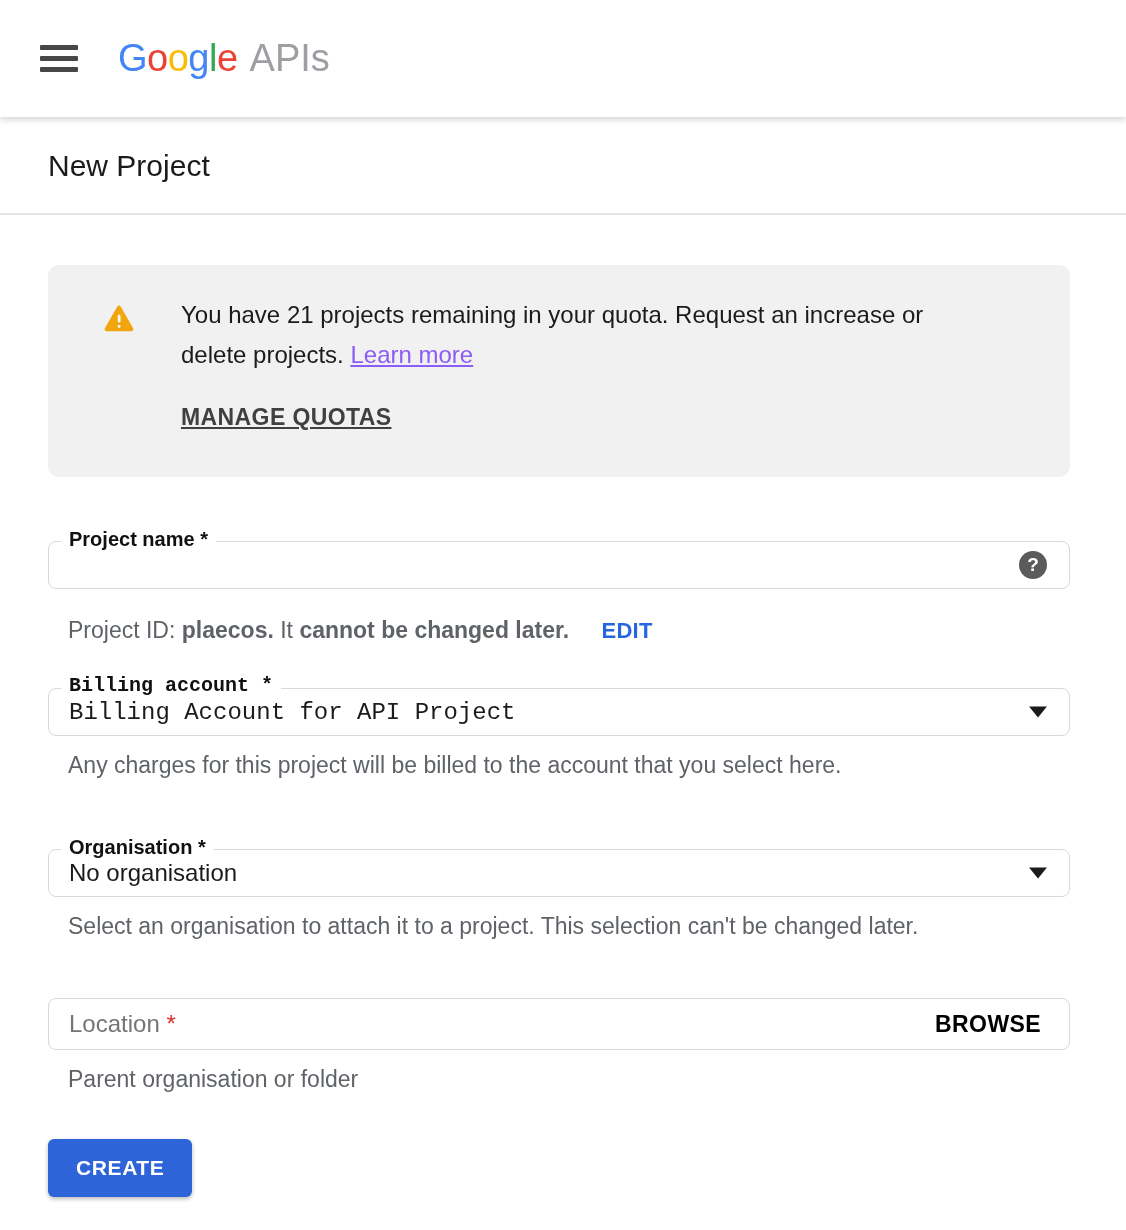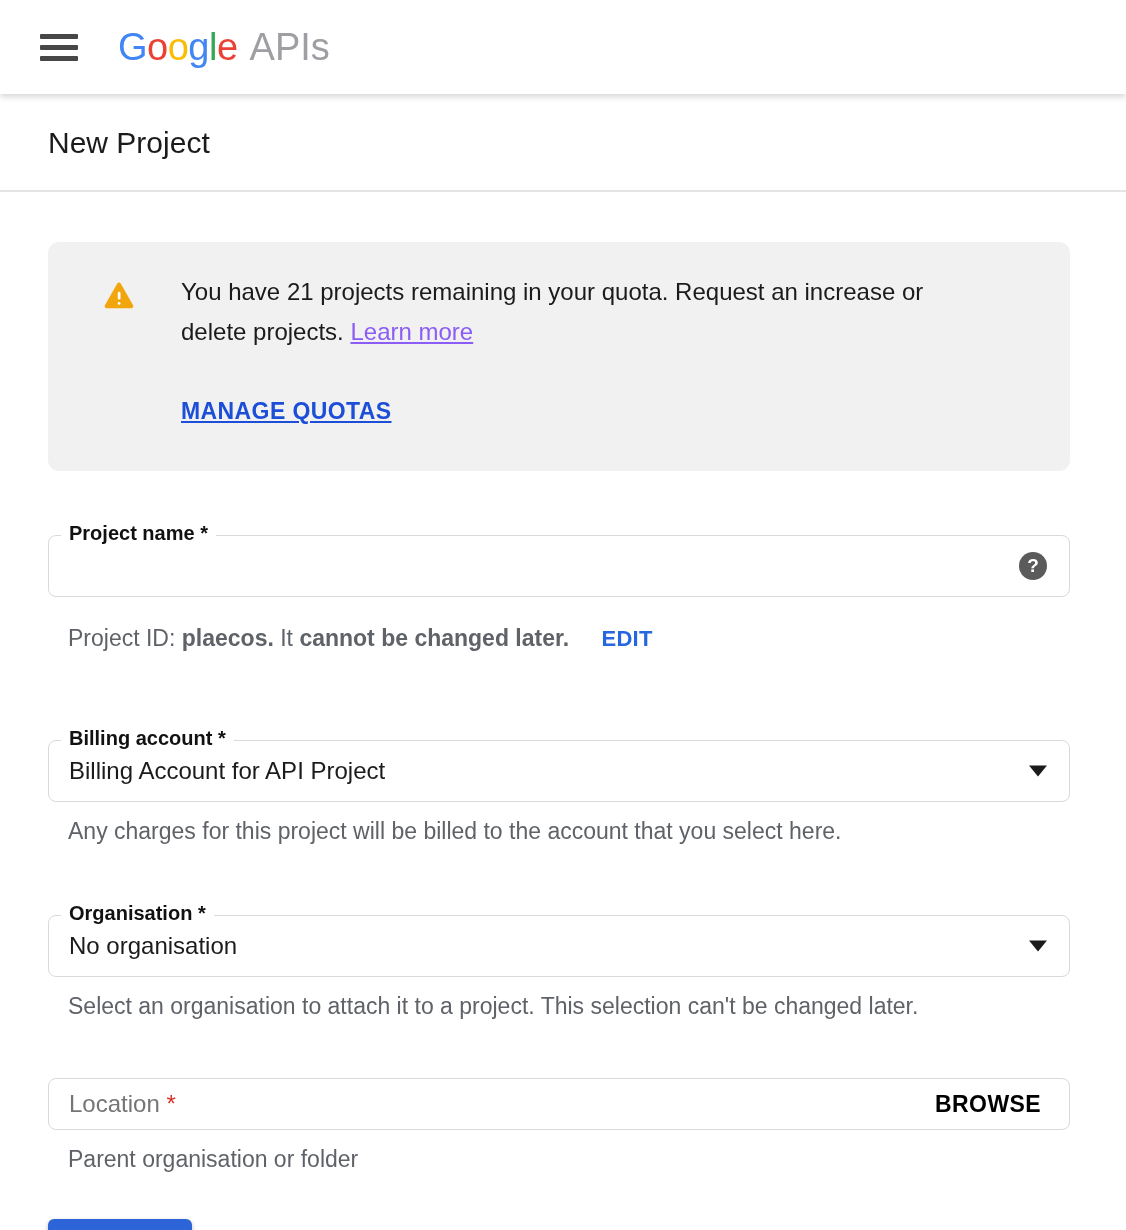--- a/index.html
+++ b/index.html
@@ -5,21 +5,21 @@
   * { box-sizing: border-box; margin: 0; padding: 0; }
   html, body {
     width: 1126px; height: 1230px;
     background: #ffffff;
     font-family: "Liberation Sans", sans-serif;
     color: #202124;
     overflow: hidden;
   }
   
   .app-header {
-    height: 94px;
+    height: 117px;
     display: flex;
     align-items: center;
     padding-left: 40px;
     background: #fff;
     box-shadow: 0 3px 6px rgba(0,0,0,0.16);
     position: relative;
     z-index: 5;
   }
   .hamburger { width: 38px; cursor: pointer; margin-right: 40px; }
   .hamburger .bar {
@@ -44,30 +44,30 @@
     display: flex;
     padding: 30px 40px 40px 56px;
   }
   .warn-icon { width: 30px; height: 27px; margin-top: 10px; flex: 0 0 auto; }
   .quota-text { margin-left: 47px; font-size: 24px; line-height: 40px; color: #1b1b1b; }
   .quota-link {
     color: #8b5cf6; text-decoration: underline; cursor: pointer;
   }
   .manage-quotas {
     display: inline-block;
-    margin-top: 39px;
+    margin-top: 22px;
     font-size: 23px; font-weight: 700; letter-spacing: 0.4px;
-    color: #1d4ed8; text-decoration: underline; cursor: pointer;
+    color: #404040; text-decoration: underline; cursor: pointer;
   }
   
   .field {
     position: relative;
     border: 1px solid #d7d9dd;
     border-radius: 8px;
-    height: 62px;
+    height: 48px;
     display: flex;
     align-items: center;
     background: #fff;
   }
   .field .float-label {
     position: absolute;
     top: -15px; left: 12px;
     background: #fff;
     padding: 0 8px;
     font-size: 20px; font-weight: 700; color: #111;
@@ -96,21 +96,21 @@
     border-left: 9px solid transparent;
     border-right: 9px solid transparent;
     border-top: 11px solid #1b1b1b;
   }
   .helper-text { margin: 16px 0 0 20px; font-size: 23px; color: #5f6368; }
   
   .project-id-row { margin: 28px 0 0 20px; font-size: 23px; color: #5f6368; }
   .project-id-row .b { font-weight: 700; }
   .edit-link { color: #2667e0; font-weight: 700; margin-left: 26px; cursor: pointer; font-size: 22px; letter-spacing: 0.3px; }
   .mt-field-1 { margin-top: 64px; }
-  .mt-field-2 { margin-top: 88px; }
+  .mt-field-2 { margin-top: 44px; font-family: Liberation Mono, monospace; }
   .mt-field-3 { margin-top: 70px; }
   
   .location-field { margin-top: 58px; height: 52px; justify-content: space-between; cursor: text; }
   .loc-placeholder { font-size: 24px; color: #757575; padding-left: 20px; }
   .req-red { color: #d93025; }
   .browse-link {
     font-size: 23px; font-weight: 700; letter-spacing: 0.4px;
     color: #000000; cursor: pointer; padding-right: 28px;
   }
   

